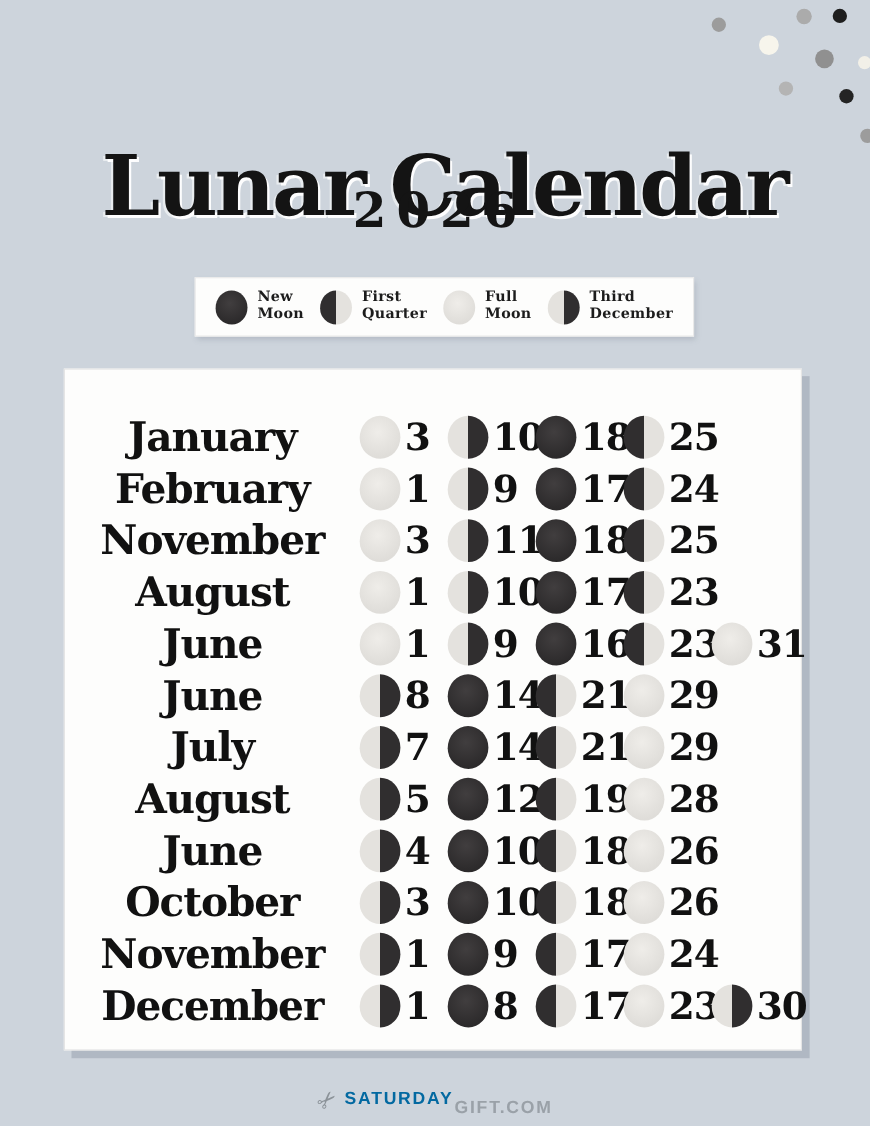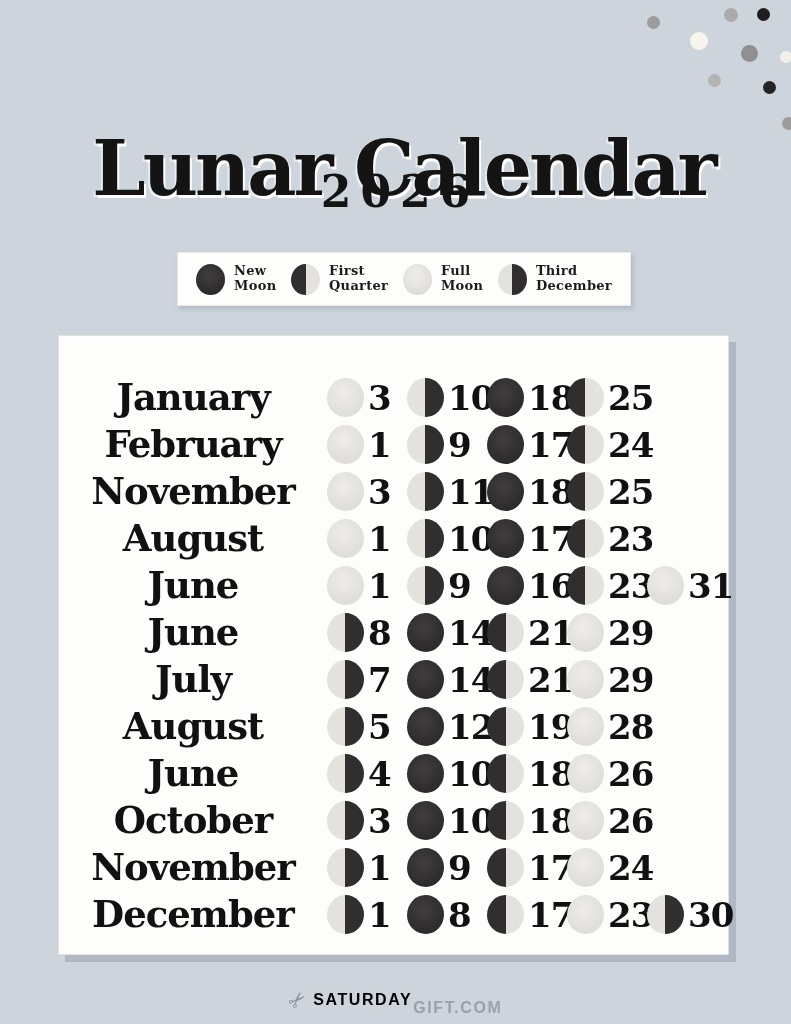--- a/index.html
+++ b/index.html
@@ -61,21 +61,21 @@
     position:absolute;top:984px;left:0;right:0;
     display:flex;align-items:center;justify-content:center;gap:7px;
     font-family:"Liberation Sans", sans-serif;
   }
   .scissors{
     color:#8b9298;font-size:21px;line-height:1;
     font-family:"DejaVu Sans", sans-serif;
     transform:rotate(-45deg);
   }
   .brand{font-size:16px;font-weight:bold;letter-spacing:1.6px;line-height:1;}
-  .brand-bold{color:#000000;}
+  .brand-bold{color:#0369a1;}
   .brand-light{color:#9aa1a8;}
   .dot{position:absolute;border-radius:50%;}
 </style>
 </head>
 <body>
 
 <div id="dots">
     <span class="dot" style="left: 646.5px; top: 15.5px; width: 13px; height: 13px; background: rgb(156, 156, 156);"></span>
     <span class="dot" style="left: 724px; top: 8px; width: 14px; height: 14px; background: rgb(171, 171, 171);"></span>
     <span class="dot" style="left: 756.5px; top: 7.5px; width: 13px; height: 13px; background: rgb(30, 30, 30);"></span>

